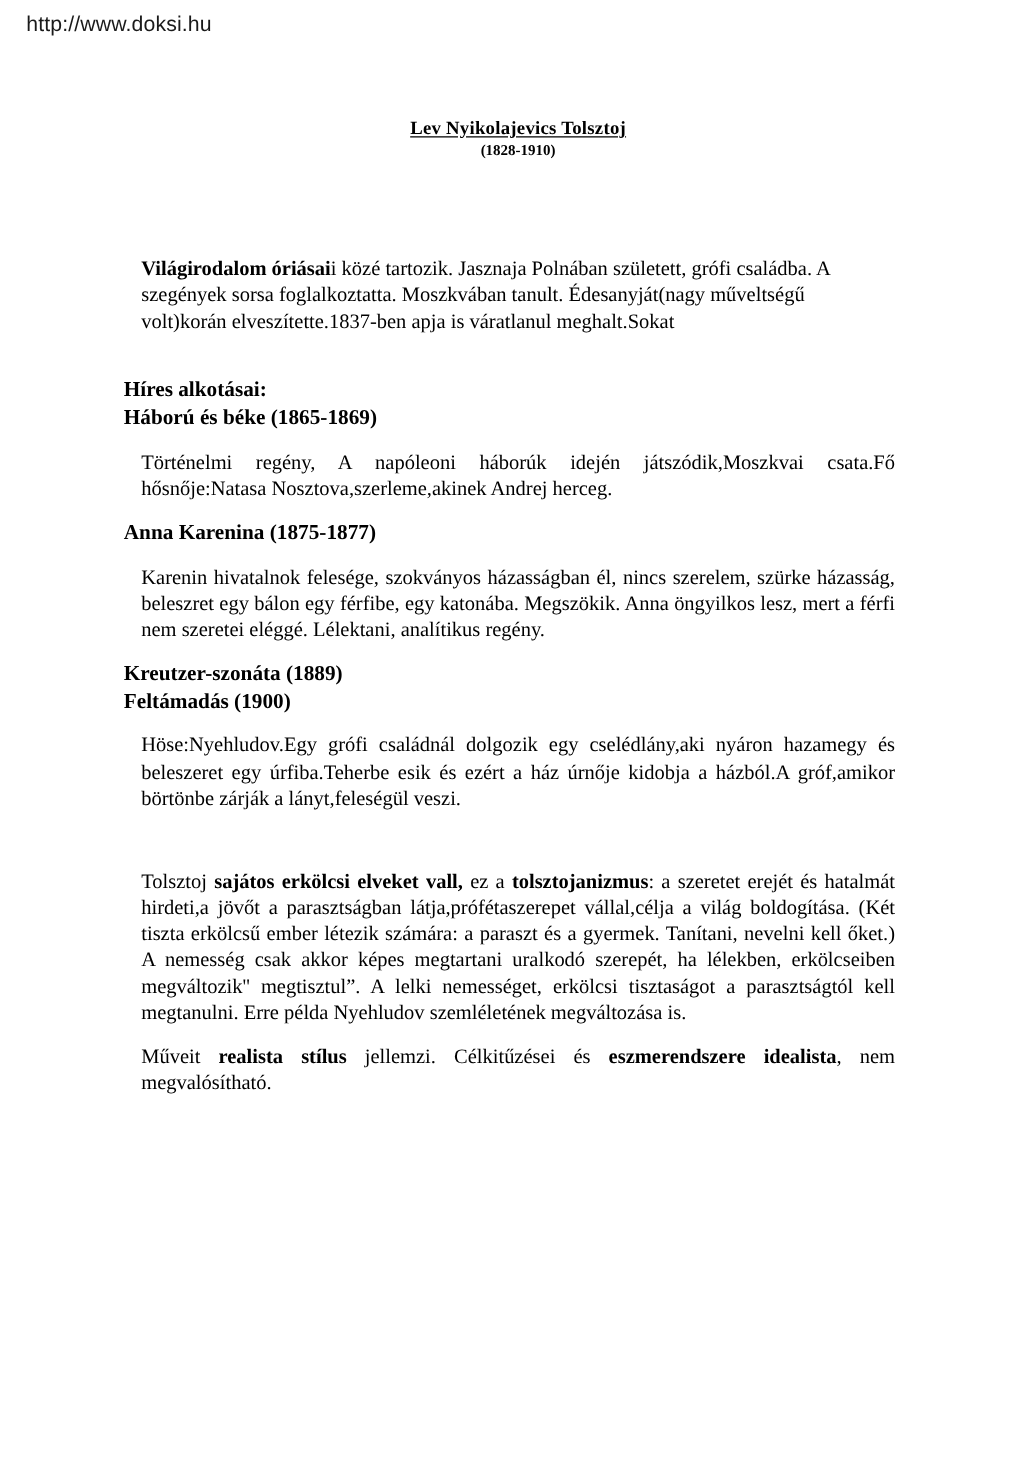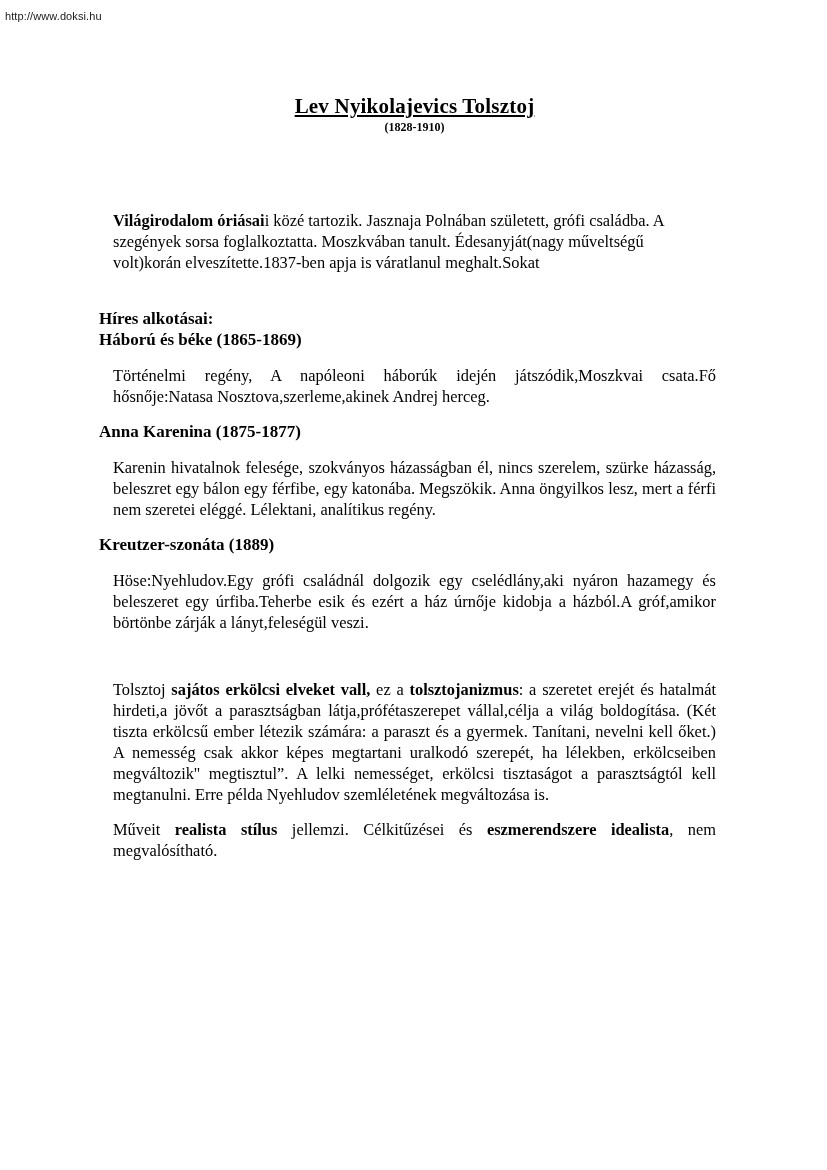--- a/index.html
+++ b/index.html
@@ -19,40 +19,40 @@
   .page {
     position: absolute;
     left: 0; top: 0;
     width: 827px;
     height: 1170px;
     background: #ffffff;
   }
 
   .watermark {
     position: absolute;
-    left: 5px;
+    left: 21px;
     top: 10px;
     font-family: "Liberation Sans", "DejaVu Sans", sans-serif;
-    font-size: 11px;
+    font-size: 17px;
     color: #1a1a1a;
     letter-spacing: 0.1px;
     white-space: nowrap;
   }
 
   .content {
     position: absolute;
     left: 99px;
     top: 95px;
     width: 631px;
   }
 
   .doc-title {
     text-align: center;
     font-weight: bold;
-    font-size: 21px;
+    font-size: 15px;
     line-height: 1.12;
     margin: 0;
     letter-spacing: 0.2px;
   }
   .doc-title .ul {
     text-decoration: underline;
     text-underline-offset: 2px;
   }
   .doc-subtitle {
     text-align: center;
@@ -106,20 +106,21 @@
     <div class="heading">Híres alkotásai:</div>
 
     <div class="heading">Háború és béke (1865-1869)</div>
     <p class="para justify">Történelmi regény, A napóleoni háborúk idején játszódik,Moszkvai csata.Fő hősnője:Natasa Nosztova,szerleme,akinek Andrej herceg.</p>
 
     <div class="heading">Anna Karenina (1875-1877)</div>
     <p class="para justify">Karenin hivatalnok felesége, szokványos házasságban él, nincs szerelem, szürke házasság, beleszret egy bálon egy férfibe, egy katonába. Megszökik. Anna öngyilkos lesz, mert a férfi nem szeretei eléggé. Lélektani, analítikus regény.</p>
 
     <div class="heading">Kreutzer-szonáta (1889)</div>
 
+    <div class="heading">Feltámadás (1900)</div>
     <p class="para justify">Höse:Nyehludov.Egy grófi családnál dolgozik egy cselédlány,aki nyáron hazamegy és beleszeret egy úrfiba.Teherbe esik és ezért a ház úrnője kidobja a házból.A gróf,amikor börtönbe zárják a lányt,feleségül veszi.</p>
 
     <div class="gap-sm"></div>
 
     <p class="para justify"><span>Tolsztoj </span><span class="b">sajátos erkölcsi elveket vall,</span><span> ez a </span><span class="b">tolsztojanizmus</span><span>: a szeretet erejét és hatalmát hirdeti,a jövőt a parasztságban látja,prófétaszerepet vállal,célja a világ boldogítása. (Két tiszta erkölcsű ember létezik számára: a paraszt és a gyermek. Tanítani, nevelni kell őket.) A nemesség csak akkor képes megtartani uralkodó szerepét, ha lélekben, erkölcseiben megváltozik'' megtisztul”. A lelki nemességet, erkölcsi tisztaságot a parasztságtól kell megtanulni. Erre példa Nyehludov szemléletének megváltozása is.</span></p>
 
     <p class="para justify"><span>Műveit </span><span class="b">realista stílus</span><span> jellemzi. Célkitűzései és </span><span class="b">eszmerendszere idealista</span><span>, nem megvalósítható.</span></p>
 
   </div>
 </div>

